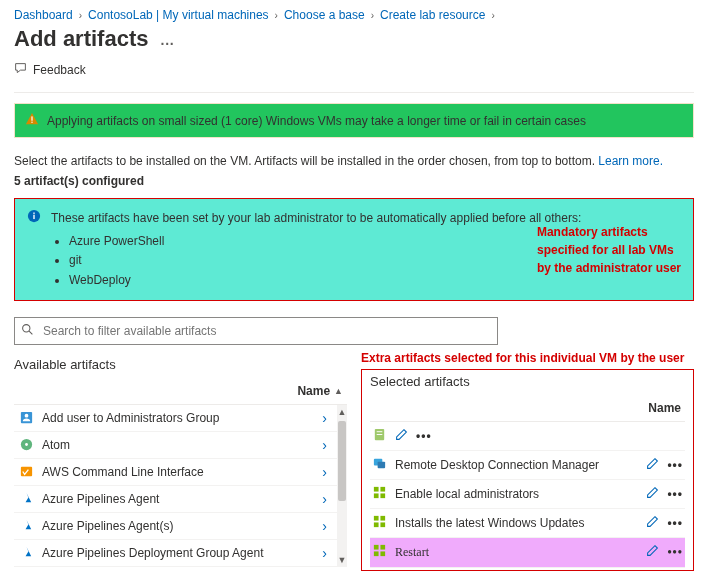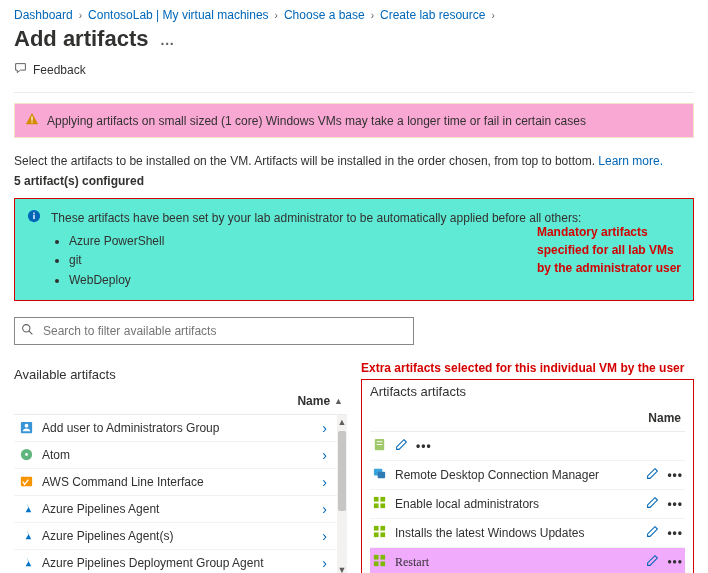--- a/index.html
+++ b/index.html
@@ -5,30 +5,30 @@
   * { box-sizing: border-box; margin: 0; padding: 0; }
   body { font-family: "Segoe UI", Arial, sans-serif; font-size: 12px; color: #323130; background: #fff; width: 708px; padding: 8px 14px 14px 14px; }
   a { color: #0067b8; text-decoration: none; }
   .breadcrumbs { font-size: 12px; display: flex; gap: 6px; align-items: center; flex-wrap: wrap; margin-bottom: 4px;}
   .breadcrumbs .sep { color: #605e5c; font-size: 10px; }
   h1 { font-size: 22px; font-weight: 600; margin: 2px 0 10px 0; display:flex; align-items:flex-end; gap:12px;}
   .more-dots { color:#605e5c; font-size:14px; cursor:pointer; }
   .feedback { display:inline-flex; align-items:center; gap:6px; color:#323130; margin-bottom:14px; cursor:pointer;}
   .feedback svg { width:13px; height:13px; }
   .divider { border:none; border-top:1px solid #edebe9; margin:0 0 10px 0;}
-  .warning-box { background:#f9a8d4; border:1px solid #f3e2c8; padding:8px 10px; display:flex; align-items:center; gap:8px; margin-bottom:14px; font-size:12px; color:#323130;}
+  .warning-box { background:#22c55e; border:1px solid #f3e2c8; padding:8px 10px; display:flex; align-items:center; gap:8px; margin-bottom:14px; font-size:12px; color:#323130;}
   .warn-icon svg { width:14px; height:14px; }
   .intro { font-size:12px; margin-bottom:4px; line-height:1.5;}
   .count { font-weight:600; margin-bottom:10px;}
   .info-box { background:#5eead4; border:1.5px solid #d40000; padding:10px 12px; margin-bottom:16px; display:flex; gap:10px; position:relative;}
   .info-icon svg { width:14px; height:14px; }
   .info-body { font-size:12px; line-height:1.6; flex:1;}
   .info-body ul { margin:4px 0 0 18px; }
   .callout-right { position:absolute; right:12px; top:24px; color:#d40000; font-size:12px; font-weight:600; line-height:1.5; text-align:left;}
-  .search-wrap { position:relative; width:400px; margin-bottom:16px;}
+  .search-wrap { position:relative; width:484px; margin-bottom:6px;}
   .search-wrap input { width:100%; padding:6px 8px 6px 28px; border:1px solid #8a8886; font-size:12px; }
   .search-wrap svg { position:absolute; left:7px; top:6px; width:13px; height:13px; color:#605e5c;}
   .callout-top { color:#d40000; font-size:12px; font-weight:600; margin:0 0 4px 0;}
   .columns { display:flex; gap:14px; align-items:flex-start;}
   .panel { flex:1; }
   .panel-title { font-size:13px; font-weight:400; margin:6px 0 6px 0;}
   .th { font-weight:600; font-size:12px; padding:6px 4px 6px 24px; border-bottom:1px solid #edebe9; display:flex; align-items:center; gap:4px;justify-content:flex-end;}
   .th.sel { padding-left:24px;}
   .sort-ic { font-size:9px; color:#605e5c;}
   .avail-wrap { position:relative; }
@@ -202,21 +202,21 @@
         <span class="scroll-arrow">▲</span>
         <div class="scroll-thumb"></div>
         <span class="scroll-arrow">▼</span>
       </div>
     </div>
   </div>
 
   <div class="panel">
     <div class="callout-top">Extra artifacts selected for this individual VM by the user</div>
     <div class="sel-panel">
-      <div class="panel-title" style="margin-top:0">Artifacts artifacts</div>
+      <div class="panel-title" style="margin-top:0">Selected artifacts</div>
       <div class="th sel">
         <span>Name</span>
       </div>
       <div class="list" id="sel-list">
           <div class="sel-row">
             <span class="ic"><svg viewBox="0 0 16 16">
                 <rect x="3" y="2" width="10" height="12" fill="#9fc96b" rx="1"></rect>
                 <line x1="5" y1="5" x2="11" y2="5" stroke="#fff"></line>
                 <line x1="5" y1="8" x2="11" y2="8" stroke="#fff"></line>
               </svg></span>

